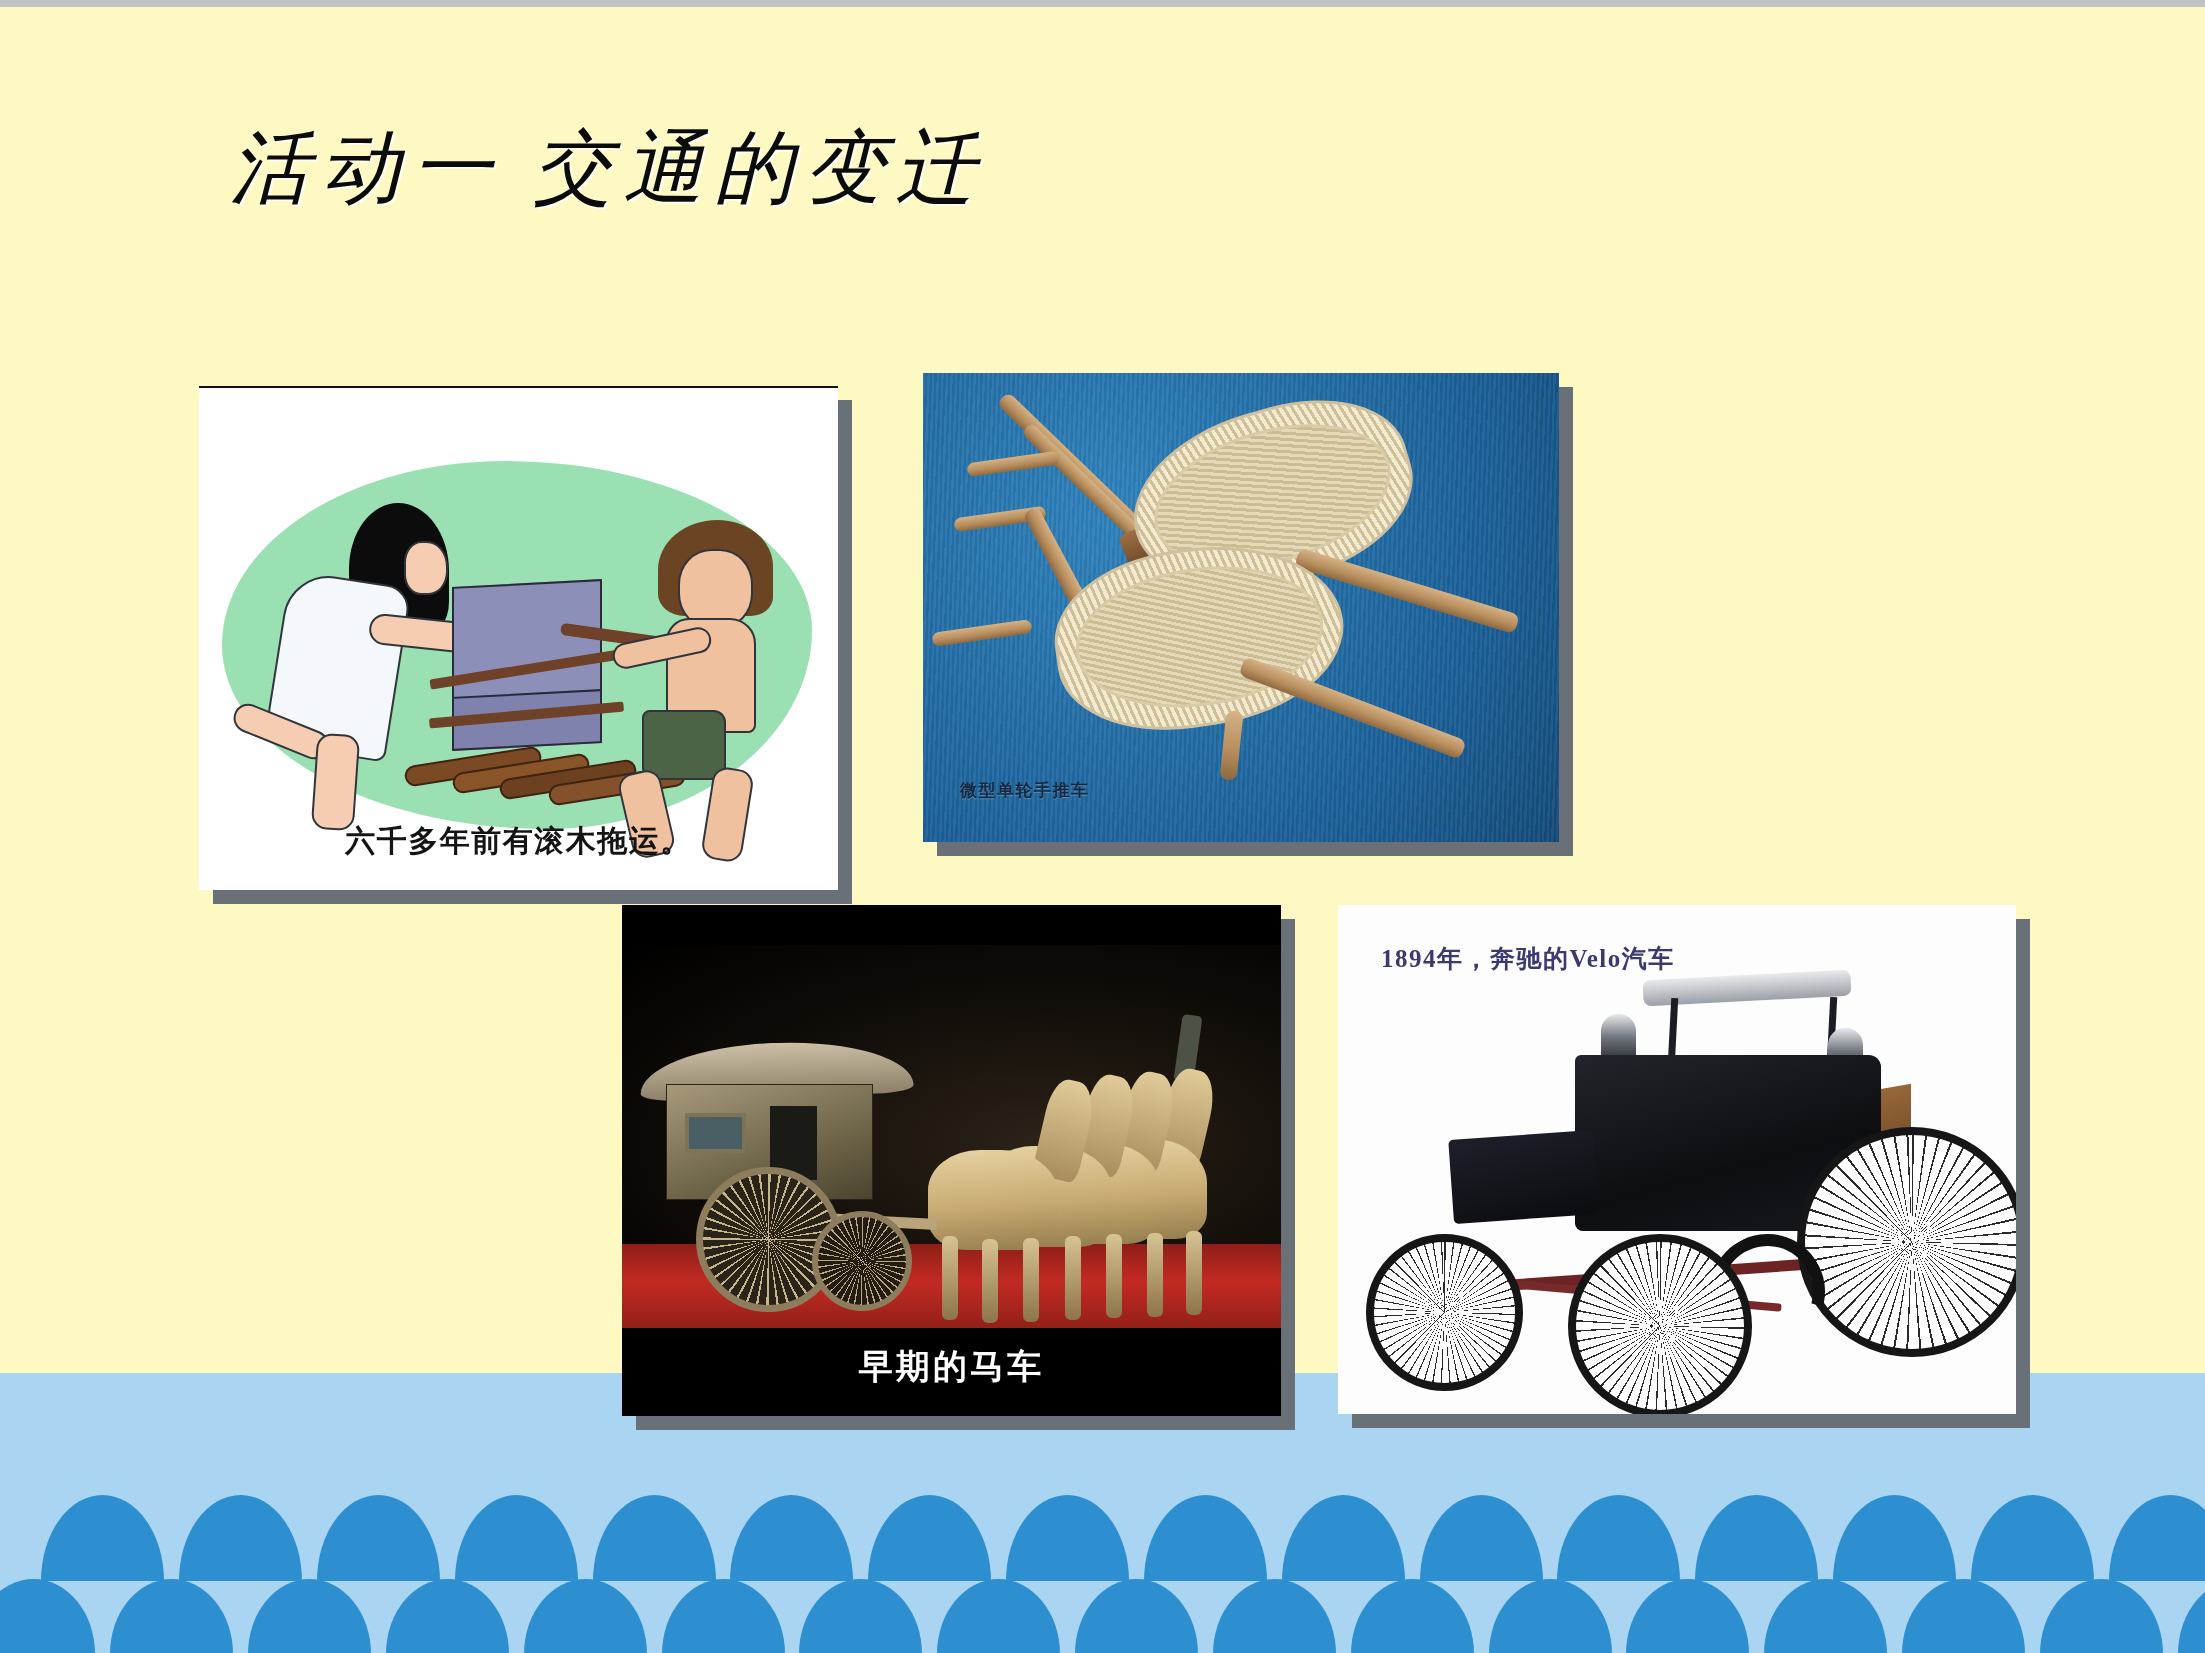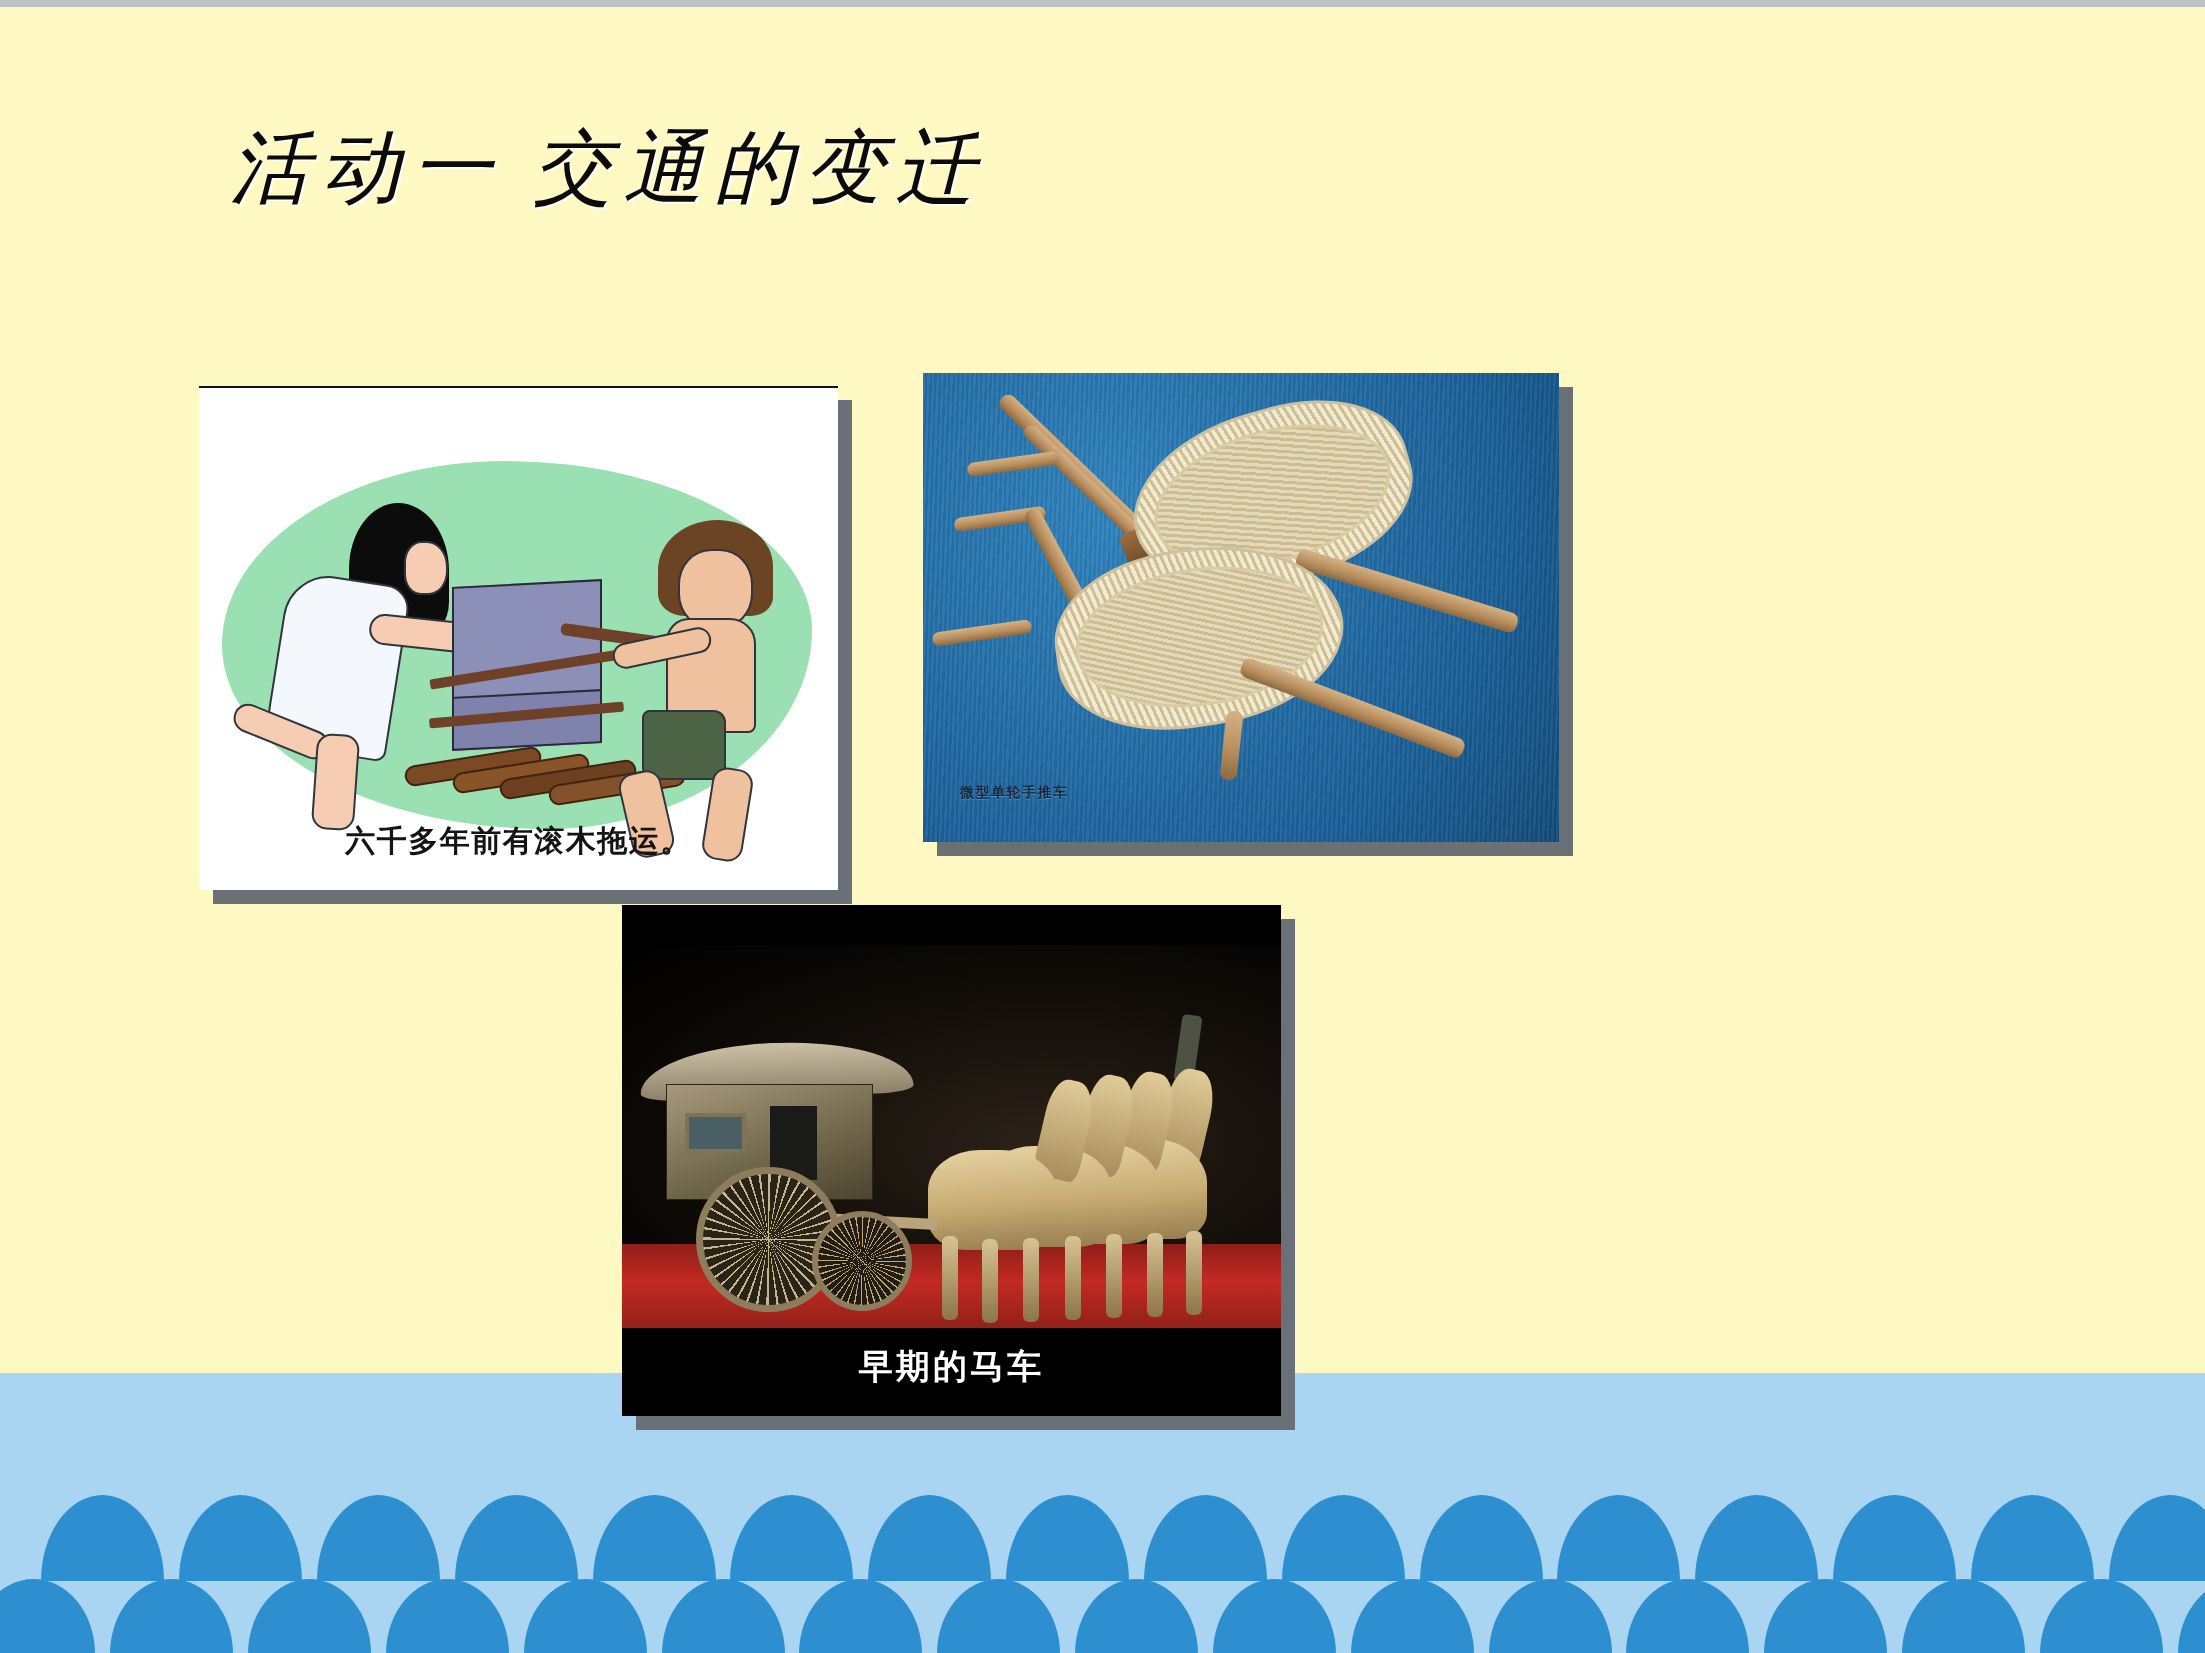--- a/index.html
+++ b/index.html
@@ -230,21 +230,21 @@
   .wood.cross-1   { left: 44px;  top: 84px; width: 92px; height: 13.8px; transform: rotate(-8deg); }
   .wood.cross-2   { left: 31px;  top: 139px; width: 92px; height: 13.8px; transform: rotate(-8deg); }
   .wood.cross-3   { left: 9.2px;  top: 253px; width: 100px; height: 13.8px; transform: rotate(-8deg); }
   .wood.frame-l   { left: 46px;  top: 230px; width: 230px; height: 17px; transform: rotate(62deg); }
   .wood.leg-1     { left: 300px; top: 338px; width: 17px; height: 69px; transform: rotate(6deg); }
   .wood.wheelhub  { left: 198px; top: 145px; width: 92px; height: 35px; transform: rotate(-22deg);
                     background: linear-gradient(180deg,#9d6e43,#6d4a2a); }
   .cap-2 {
     position: absolute; left: 37px; bottom: 40px;
     font-family: "Liberation Serif", "DejaVu Serif", serif;
-    font-size: 14px; font-weight: 700;
+    font-size: 17px; font-weight: 700;
     color: #16273f; letter-spacing: 1.5px;
     text-shadow: 0 0.8px 0.8px rgba(255,255,255,0.25);
   }
 
   
   #card-chariot .frame { background: #000; }
   .chariot-photo {
     position: absolute; left: 0; top: 40px;
     width: 100%; height: 383px;
     background: radial-gradient(ellipse at 64% 52%, #2c2218 0%, #100c08 55%, #000 100%);
@@ -522,20 +522,41 @@
           <div class="cab-door"></div>
         </div>
         <div class="axle"></div>
         <div class="wheel-big"></div>
         <div class="wheel-small"></div>
       </div>
       <div class="cap-3">早期的马车</div>
     </div>
   </div>
 
+  <div class="card" id="card-velo">
+    <div class="shadow"></div>
+    <div class="frame">
+      <div class="cap-4">1894年，奔驰的Velo汽车</div>
+
+      <div class="velo-canopy"></div>
+      <div class="velo-post vp1"></div>
+      <div class="velo-post vp2"></div>
+      <div class="velo-lamp vl1"></div>
+      <div class="velo-lamp vl2"></div>
+      <div class="velo-wood"></div>
+      <div class="velo-body"></div>
+      <div class="velo-seatback"></div>
+      <div class="velo-chassis"></div>
+      <div class="velo-chassis2"></div>
+      <div class="velo-wheel vw-rear"></div>
+      <div class="velo-fender"></div>
+      <div class="velo-wheel vw-mid"></div>
+      <div class="velo-wheel vw-front"></div>
+    </div>
+  </div>
 
   <div class="arch-row" id="arch-row-back">
       <div class="arch" style="left: 41px; background: rgb(46, 143, 208);"></div>
       <div class="arch" style="left: 179px; background: rgb(46, 143, 208);"></div>
       <div class="arch" style="left: 317px; background: rgb(46, 143, 208);"></div>
       <div class="arch" style="left: 455px; background: rgb(46, 143, 208);"></div>
       <div class="arch" style="left: 593px; background: rgb(46, 143, 208);"></div>
       <div class="arch" style="left: 730px; background: rgb(46, 143, 208);"></div>
       <div class="arch" style="left: 868px; background: rgb(46, 143, 208);"></div>
       <div class="arch" style="left: 1006px; background: rgb(46, 143, 208);"></div>

